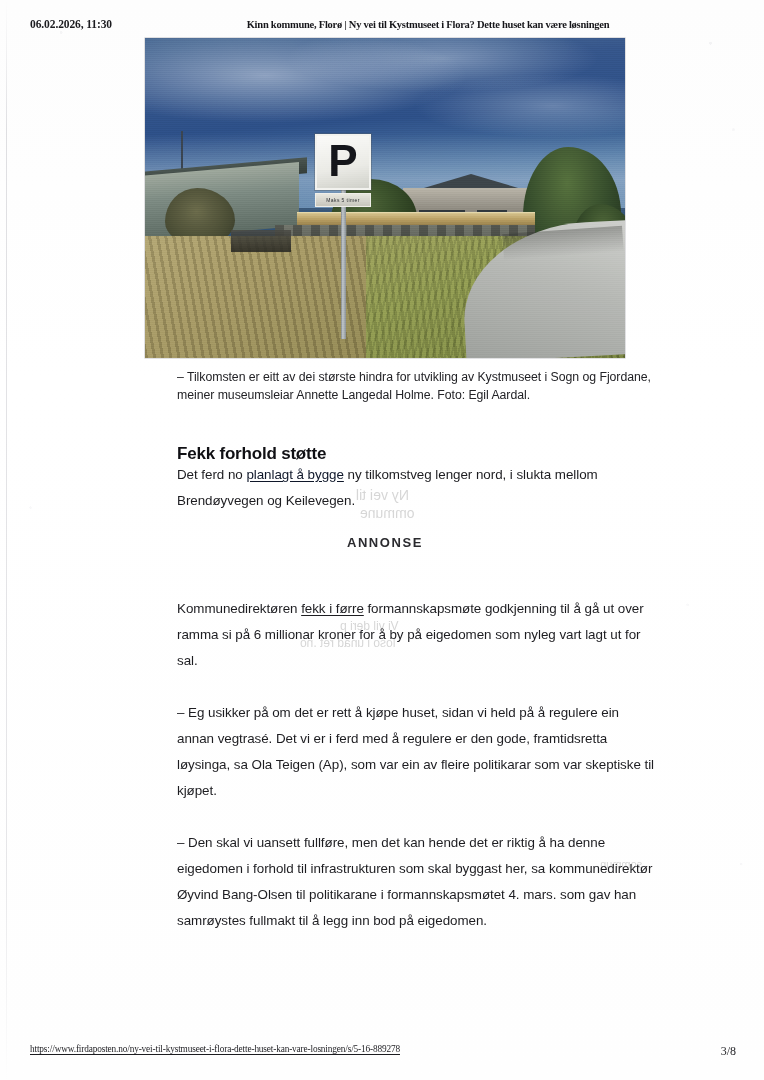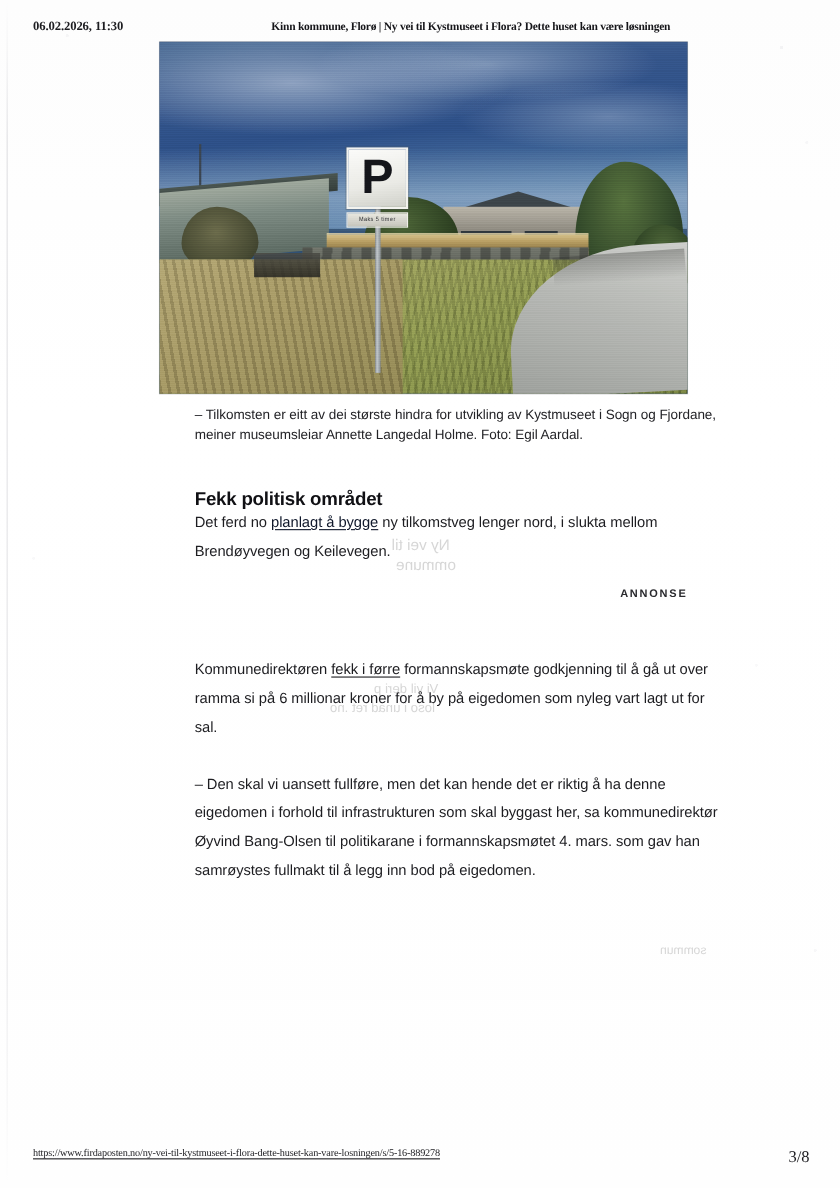--- a/index.html
+++ b/index.html
@@ -282,22 +282,22 @@
   a.link-dark {
     color: #1d1d21;
     text-decoration: underline;
     text-underline-offset: 2px;
   }
   .annonse {
     position: absolute;
     left: 145px;
     top: 535px;
     width: 480px;
-    text-align: right;
-    font-size: 10px;
+    text-align: center;
+    font-size: 13px;
     font-weight: bold;
     letter-spacing: 1.6px;
     color: #2a2a2e;
   }
 
   
   .ghost {
     position: absolute;
     color: rgba(120,118,118,0.30);
     font-family: "Liberation Sans", sans-serif;
@@ -329,21 +329,21 @@
     text-decoration: underline;
     text-underline-offset: 1.5px;
     letter-spacing: -0.15px;
     white-space: nowrap;
   }
   .footer-page {
     position: absolute;
     right: 28px;
     top: 0;
     font-family: "Liberation Serif", serif;
-    font-size: 15px;
+    font-size: 12px;
     color: #1c1c20;
   }
   .fold-line {
     position: absolute;
     left: 6px; top: 0; width: 1px; height: 1080px;
     background: linear-gradient(180deg, rgba(190,190,196,0) 0%, rgba(185,185,192,0.45) 12%, rgba(185,185,192,0.35) 80%, rgba(190,190,196,0) 100%);
   }
 </style>
 </head>
 <body>
@@ -389,33 +389,34 @@
 </div>
 
 <div class="col caption">– Tilkomsten er eitt av dei største hindra for utvikling av Kystmuseet i Sogn og Fjordane, meiner museumsleiar Annette Langedal Holme. Foto: Egil Aardal.</div>
 
 <div class="ghost ghost-1">Ny vei til</div>
 <div class="ghost ghost-2">ommune</div>
 <div class="ghost ghost-3">Vi vil deri p</div>
 <div class="ghost ghost-4">loso i unad ret .no</div>
 <div class="ghost ghost-5">sommun</div>
 
-<h2 class="col section-head">Fekk politisk området</h2>
+<h2 class="col section-head">Fekk forhold støtte</h2>
 
 <div class="annonse">ANNONSE</div>
 
 <div class="col body-col">
 
   <p class="lead"><span>Det ferd no </span><a class="link-blue" href="#">planlagt å bygge</a><span> ny tilkomstveg lenger nord, i slukta mellom Brendøyvegen og Keilevegen.</span></p>
 
   <div style="height:52px"></div>
 
 
   <p><span>Kommunedirektøren </span><a class="link-dark" href="#">fekk i førre</a><span> formannskapsmøte godkjenning til å gå ut over ramma si på 6 millionar kroner for å by på eigedomen som nyleg vart lagt ut for sal.</span></p>
 
+  <p>– Eg usikker på om det er rett å kjøpe huset, sidan vi held på å regulere ein annan vegtrasé. Det vi er i ferd med å regulere er den gode, framtidsretta løysinga, sa Ola Teigen (Ap), som var ein av fleire politikarar som var skeptiske til kjøpet.</p>
 
 
   <p>– Den skal vi uansett fullføre, men det kan hende det er riktig å ha denne eigedomen i forhold til infrastrukturen som skal byggast her, sa kommunedirektør Øyvind Bang-Olsen til politikarane i formannskapsmøtet 4. mars. som gav han samrøystes fullmakt til å legg inn bod på eigedomen.</p>
 
 </div>
 
 <div class="scan-footer">
   <div class="footer-url">https://www.firdaposten.no/ny-vei-til-kystmuseet-i-flora-dette-huset-kan-vare-losningen/s/5-16-889278</div>
   <div class="footer-page">3/8</div>
 </div>

